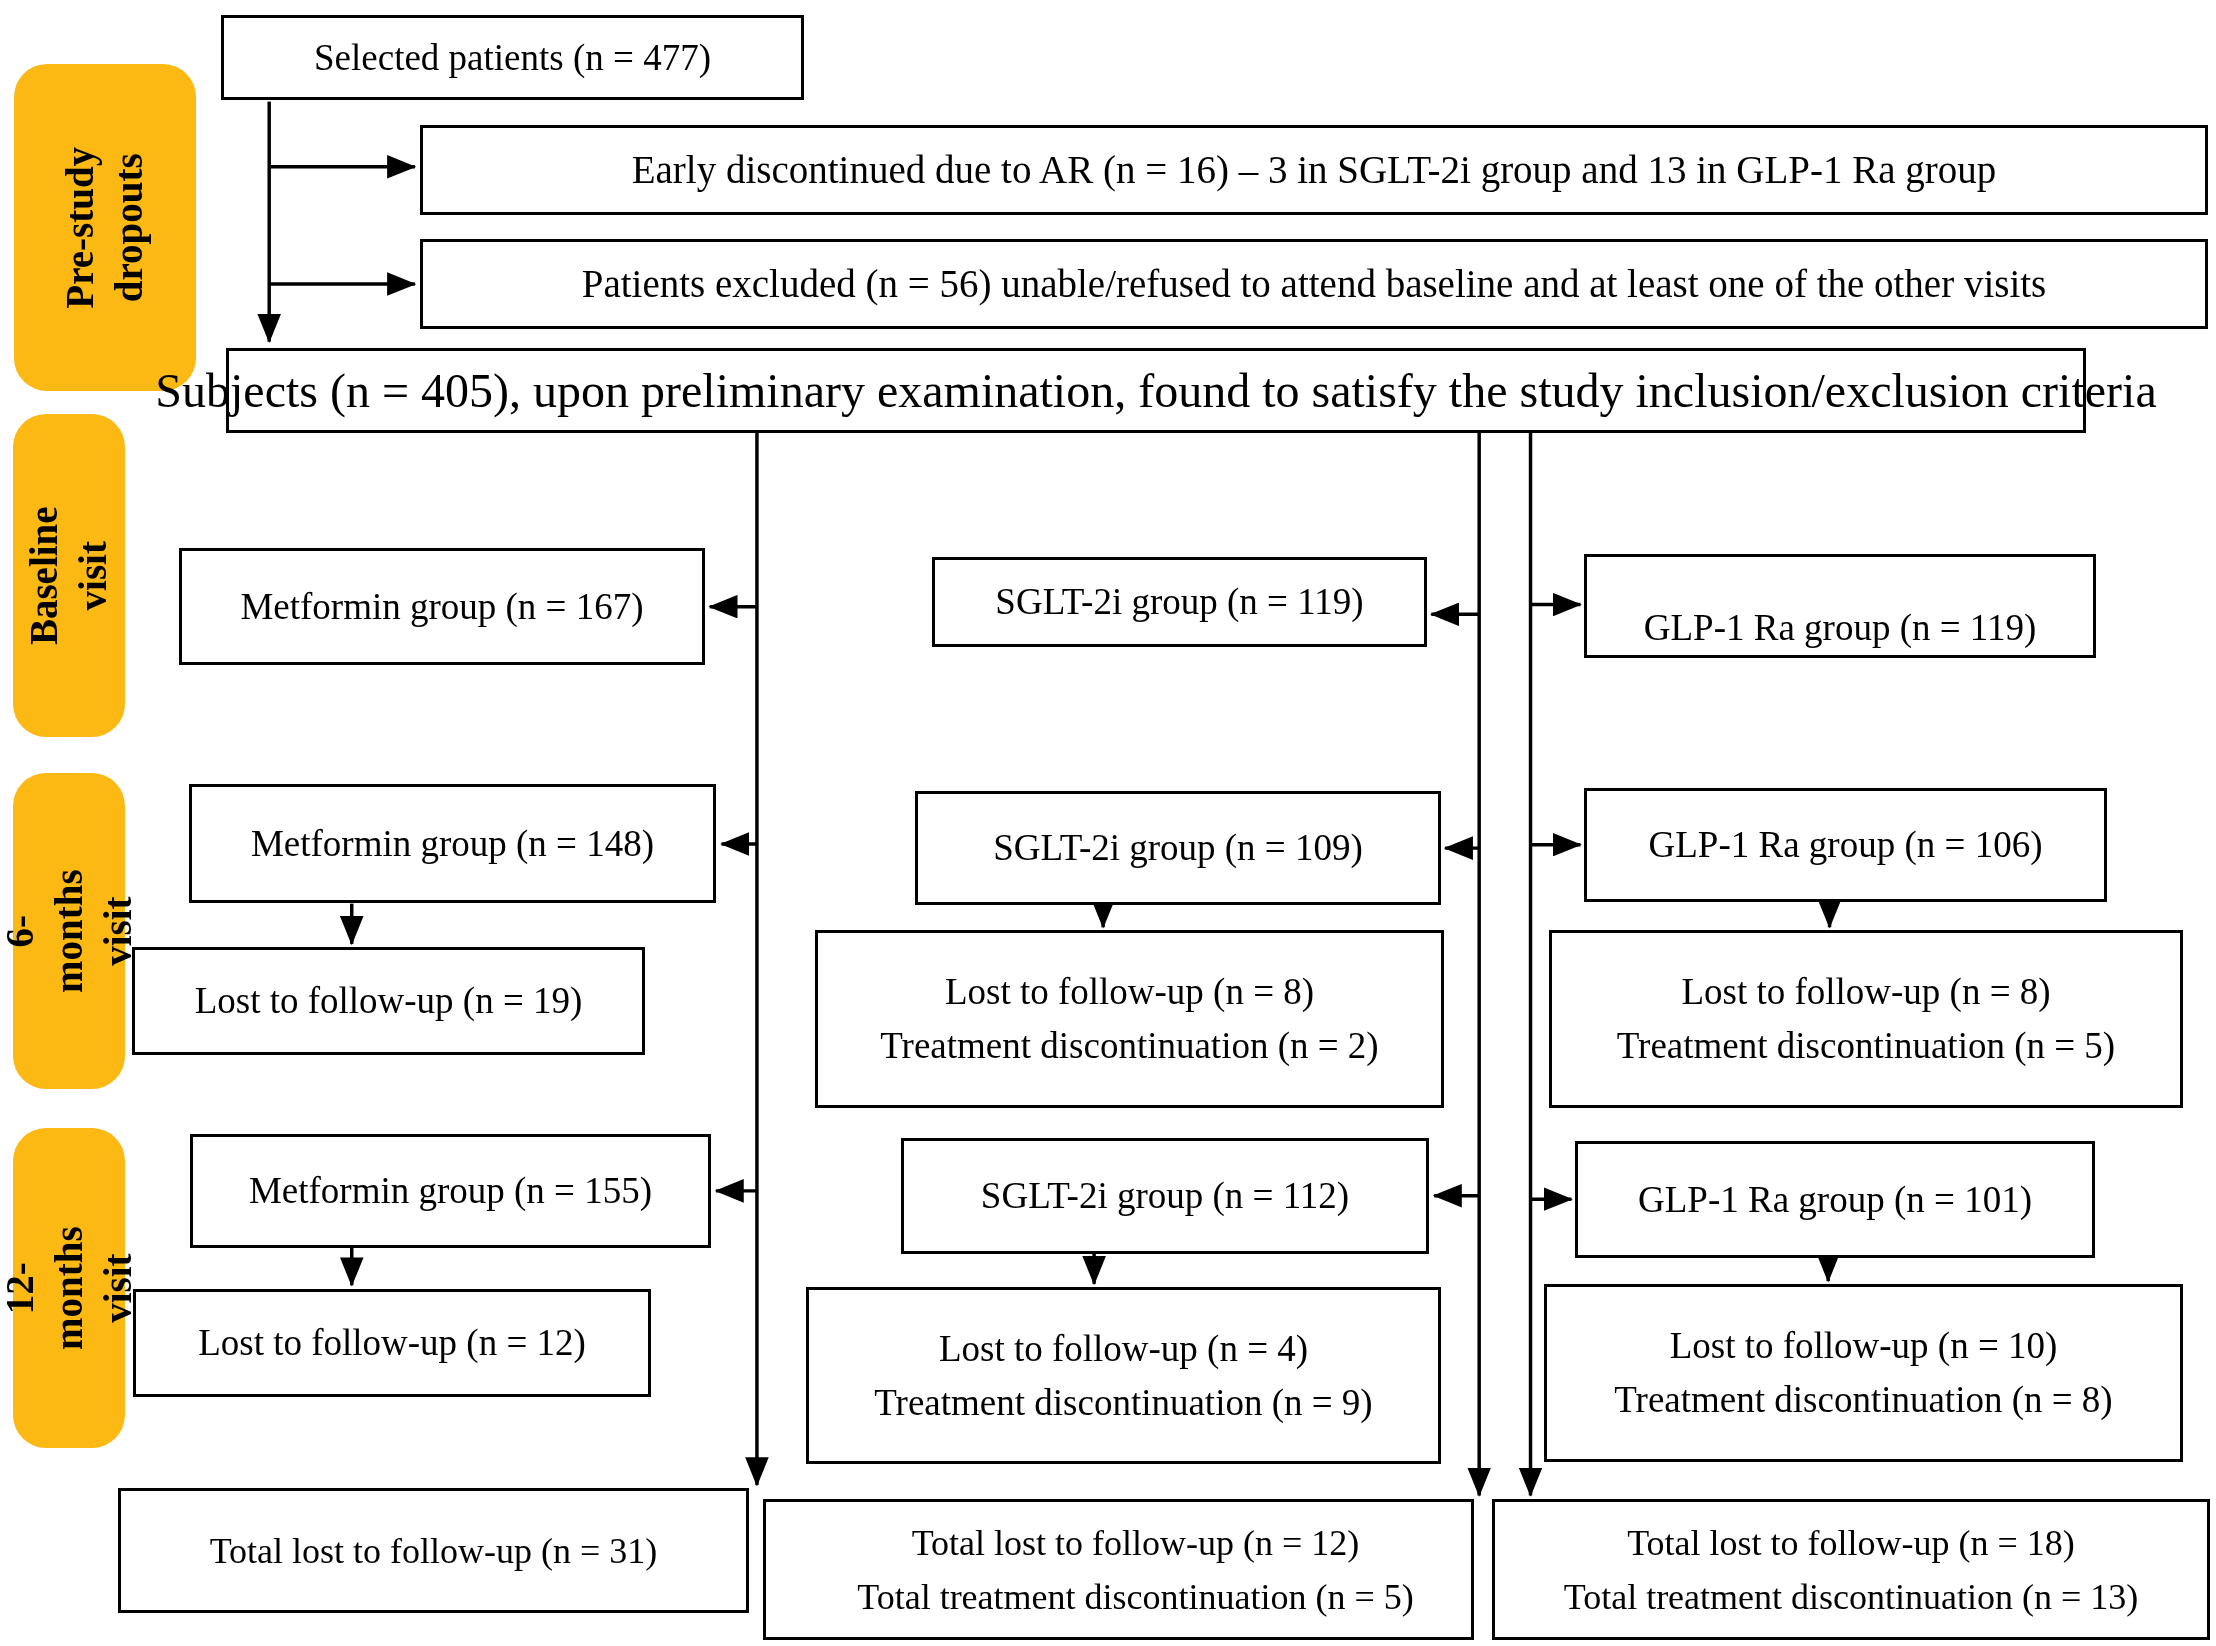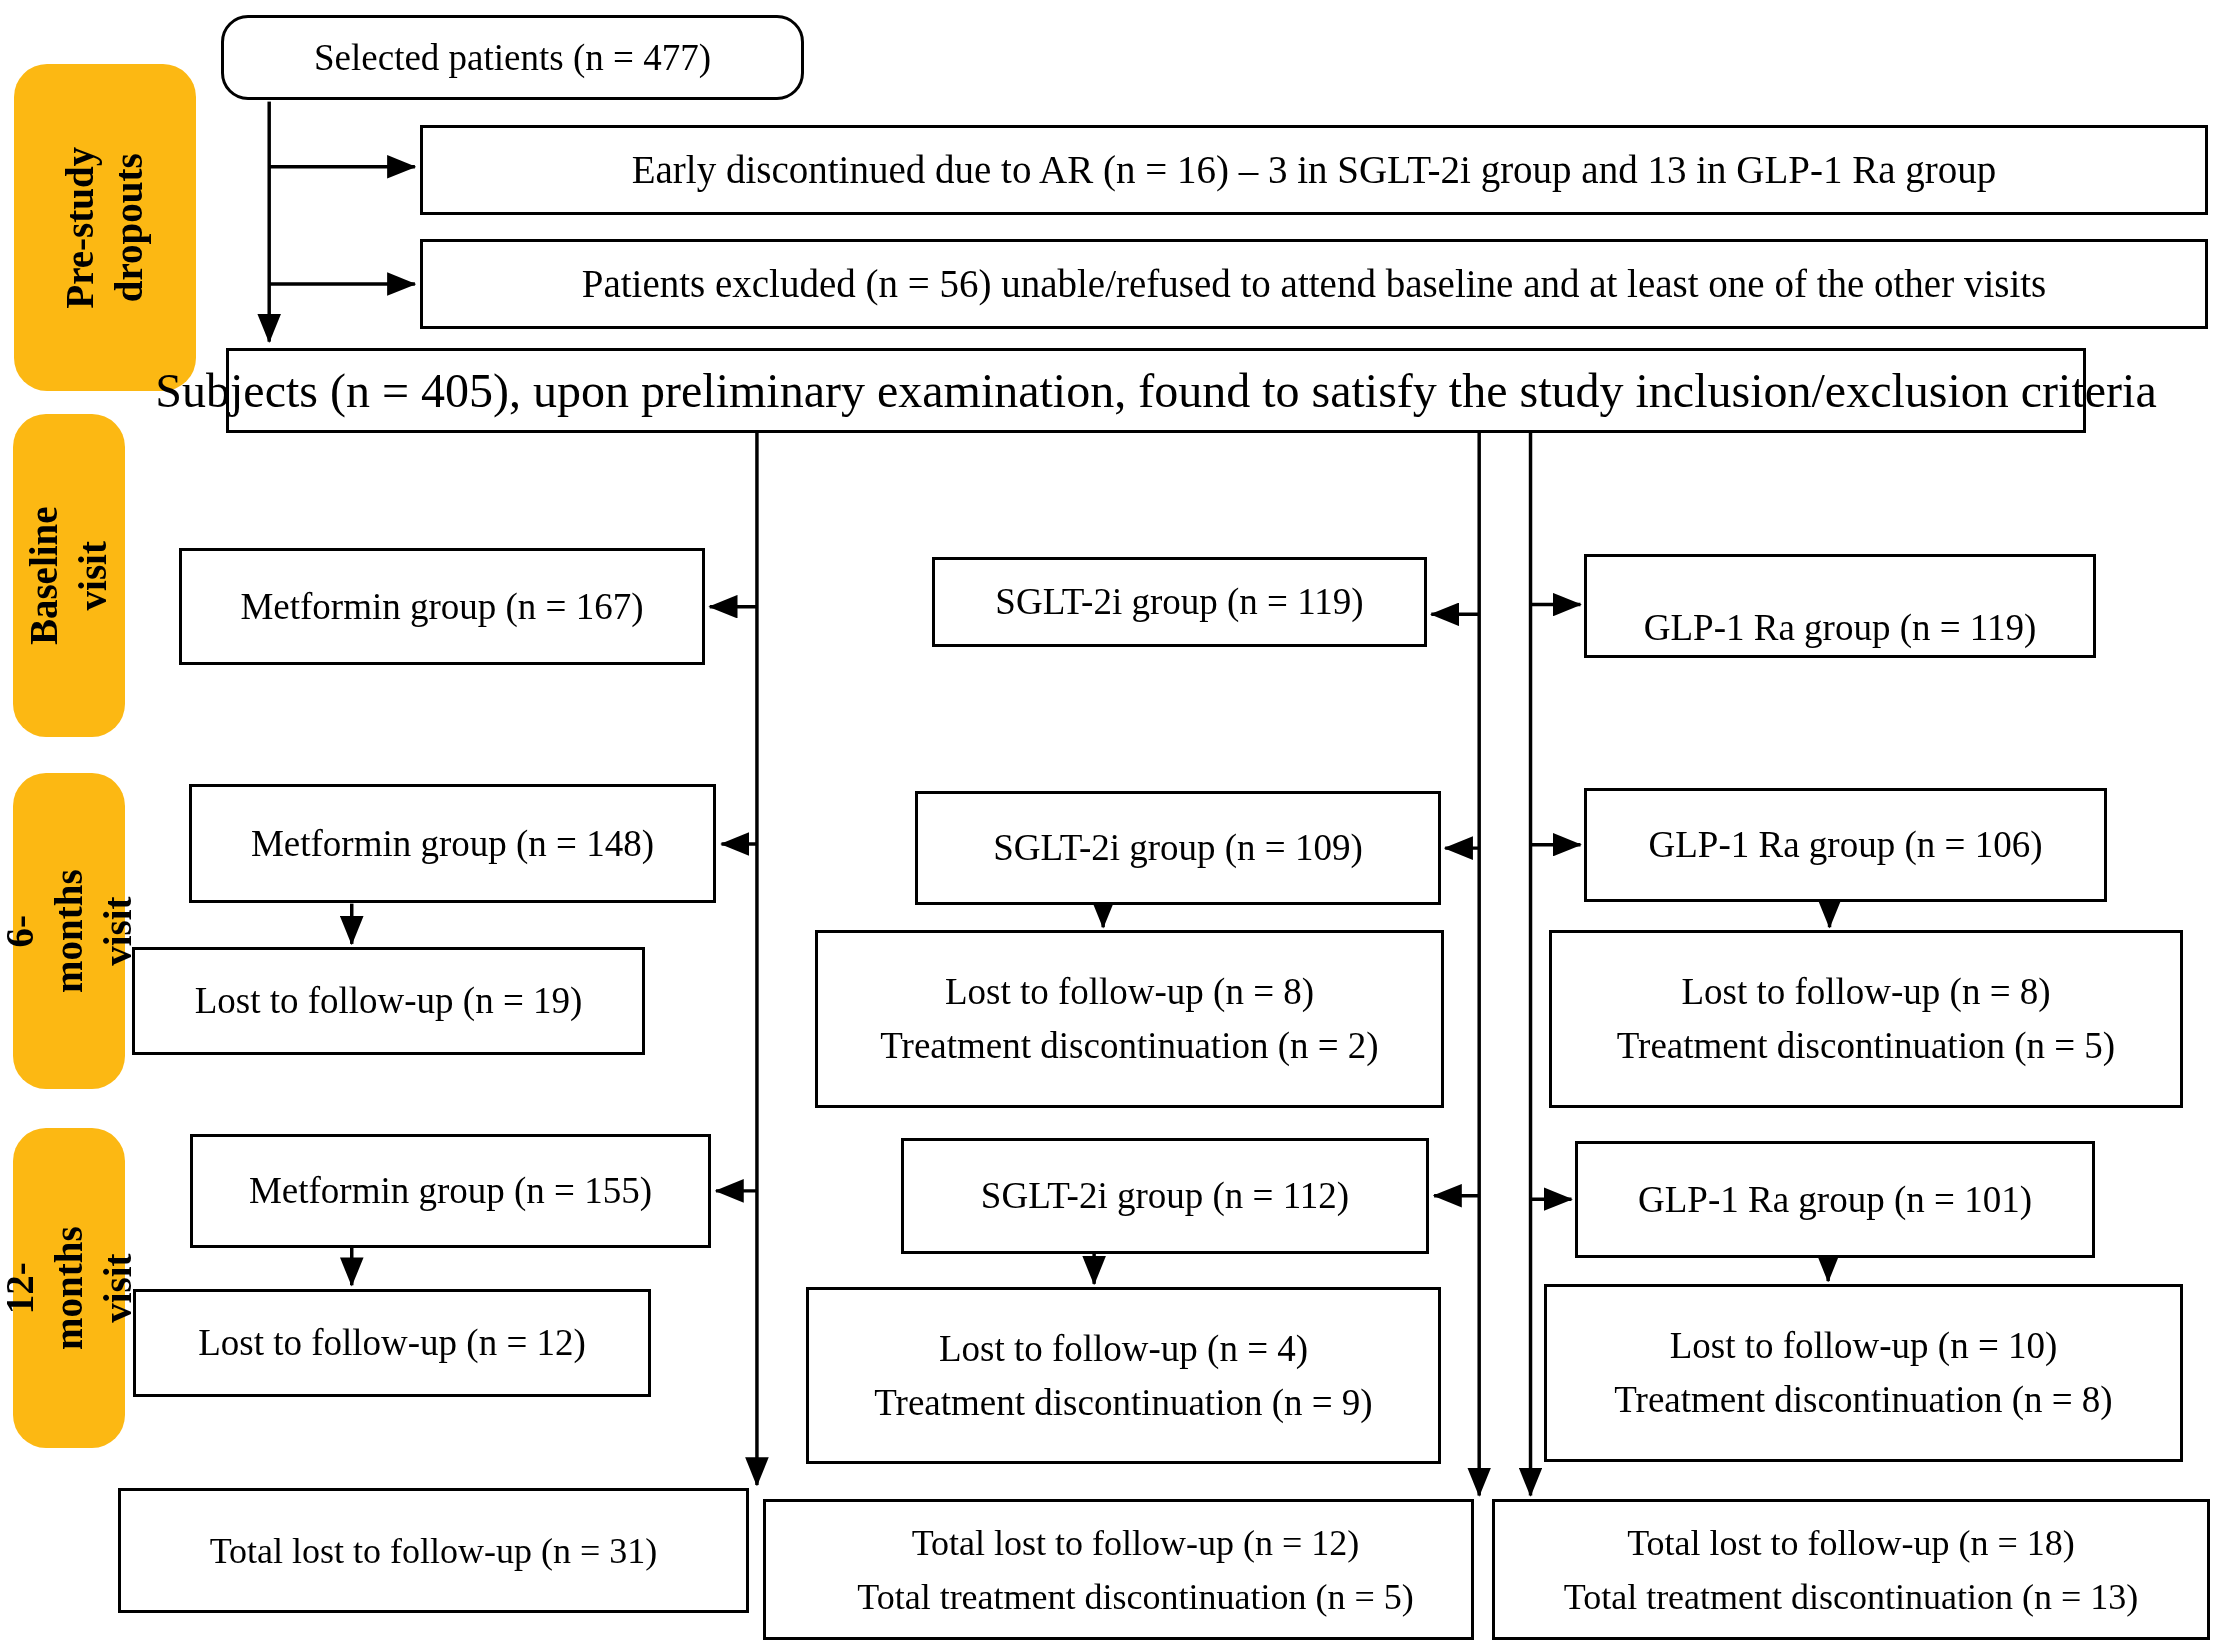--- a/index.html
+++ b/index.html
@@ -99,21 +99,21 @@
   <div class="stage" style="left: 12.5px; top: 414px; width: 112px; height: 323px; background: rgb(252, 184, 19);">
     <span class="rot">Baseline visit</span>
   </div>
   <div class="stage" style="left: 12.5px; top: 773px; width: 112px; height: 316px; background: rgb(252, 184, 19);">
     <span class="rot">6-months visit</span>
   </div>
   <div class="stage" style="left: 12.5px; top: 1128px; width: 112px; height: 320px; background: rgb(252, 184, 19);">
     <span class="rot">12-months visit</span>
   </div>
 
-  <div class="box" style="left:221px; top:15.3px; width:583px; height:85px;border-radius:27px;">
+  <div class="box" style="left:221px; top:15.3px; width:583px; height:85px;">
     <span>Selected patients (n = 477)</span>
   </div>
 
   <div class="box wide" style="left:420px; top:125px; width:1788px; height:90px;">
     <span>Early discontinued due to AR (n = 16) – 3 in SGLT-2i group and 13 in GLP-1 Ra group</span>
   </div>
 
   <div class="box wide" style="left:420px; top:239px; width:1788px; height:90px;">
     <span>Patients excluded (n = 56) unable/refused to attend baseline and at least one of the other visits</span>
   </div>

